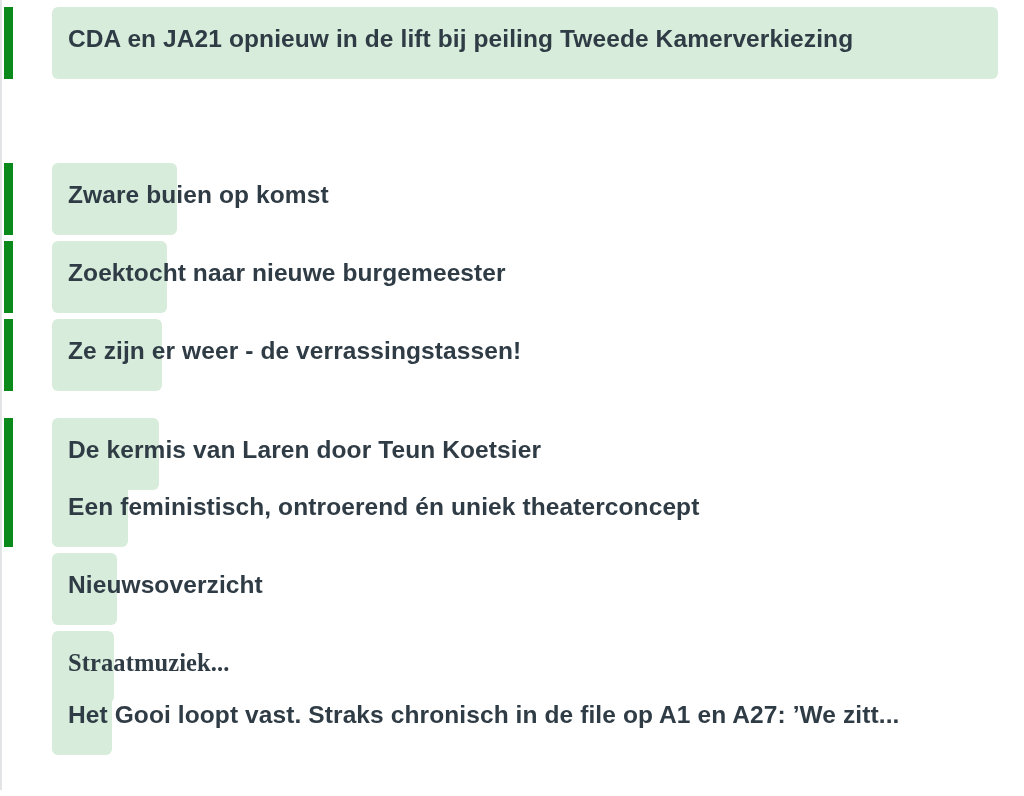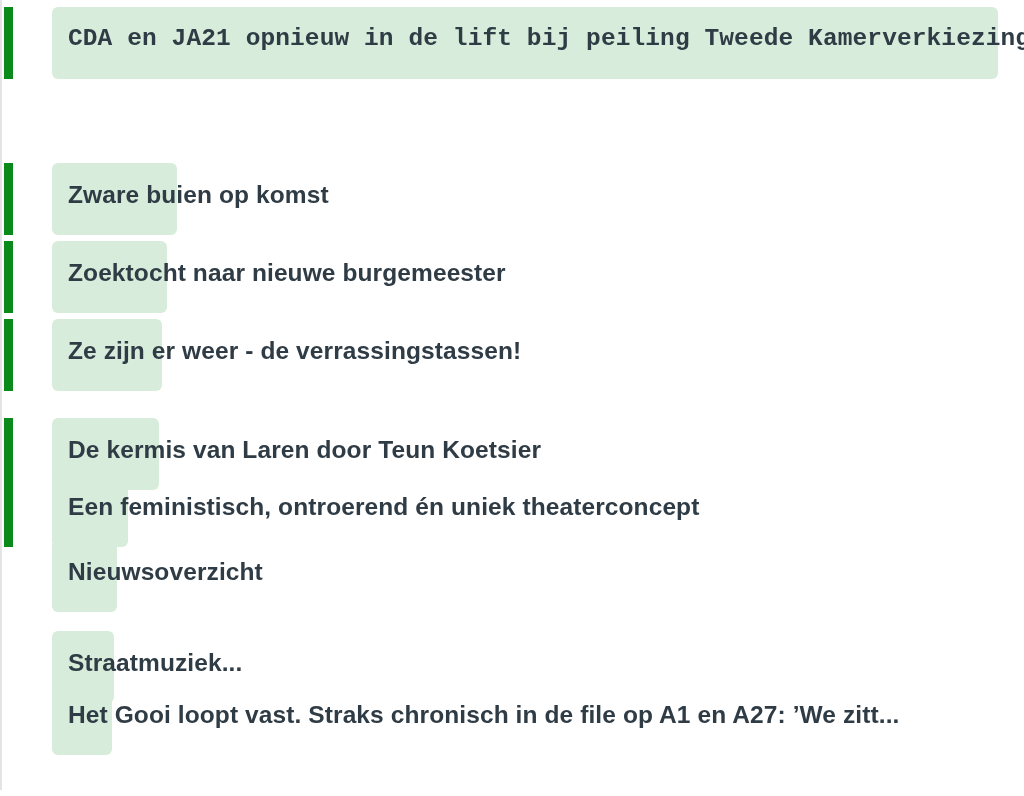--- a/index.html
+++ b/index.html
@@ -82,21 +82,21 @@
   }
 </style>
 </head>
 <body>
 
 <div id="page">
 
   <div id="left-rail"></div>
 
   <div id="news-list">
-      <div class="news-row" style="top: 0px; font-family: Liberation Mono, monospace;">
+      <div class="news-row" style="top: 0px;">
         <div class="row-marker" style="background: rgb(11, 138, 28);"></div>
         <div class="row-highlight" style="width: 946px; background: rgb(215, 236, 218);"></div>
         <div class="row-title" style="color: rgb(47, 60, 69);">CDA en JA21 opnieuw in de lift bij peiling Tweede Kamerverkiezing</div>
       </div>
       <div class="news-row" style="top: 234px;">
         <div class="row-marker" style="background: rgb(11, 138, 28);"></div>
         <div class="row-highlight" style="width: 115px; background: rgb(215, 236, 218);"></div>
         <div class="row-title" style="color: rgb(47, 60, 69);">Zoektocht naar nieuwe burgemeester</div>
       </div>
       <div class="news-row" style="top: 156px;">
@@ -112,27 +112,27 @@
       <div class="news-row" style="top: 411px;">
         <div class="row-marker" style="background: rgb(11, 138, 28);"></div>
         <div class="row-highlight" style="width: 107px; background: rgb(215, 236, 218);"></div>
         <div class="row-title" style="color: rgb(47, 60, 69);">De kermis van Laren door Teun Koetsier</div>
       </div>
       <div class="news-row" style="top: 468px;">
         <div class="row-marker" style="background: rgb(11, 138, 28);"></div>
         <div class="row-highlight" style="width: 76px; background: rgb(215, 236, 218);"></div>
         <div class="row-title" style="color: rgb(47, 60, 69);">Een feministisch, ontroerend én uniek theaterconcept</div>
       </div>
-      <div class="news-row" style="top: 533px;">
+      <div class="news-row" style="top: 546px;">
         <div class="row-highlight" style="width: 65px; background: rgb(215, 236, 218);"></div>
         <div class="row-title" style="color: rgb(47, 60, 69);">Nieuwsoverzicht</div>
       </div>
       <div class="news-row" style="top: 624px;">
         <div class="row-highlight" style="width: 62px; background: rgb(215, 236, 218);"></div>
-        <div class="row-title" style="color: rgb(47, 60, 69);">Straatmuziek...</div>
+        <div class="row-title" style="color: rgb(47, 60, 69); font-family: Liberation Serif, serif;">Straatmuziek...</div>
       </div>
       <div class="news-row" style="top: 676px; padding-left: 36px;">
         <div class="row-highlight" style="width: 60px; background: rgb(215, 236, 218);"></div>
         <div class="row-title" style="color: rgb(47, 60, 69);">Het Gooi loopt vast. Straks chronisch in de file op A1 en A27: ’We zitt...</div>
       </div>
     </div>
 
 </div>
 
 </body></html>

